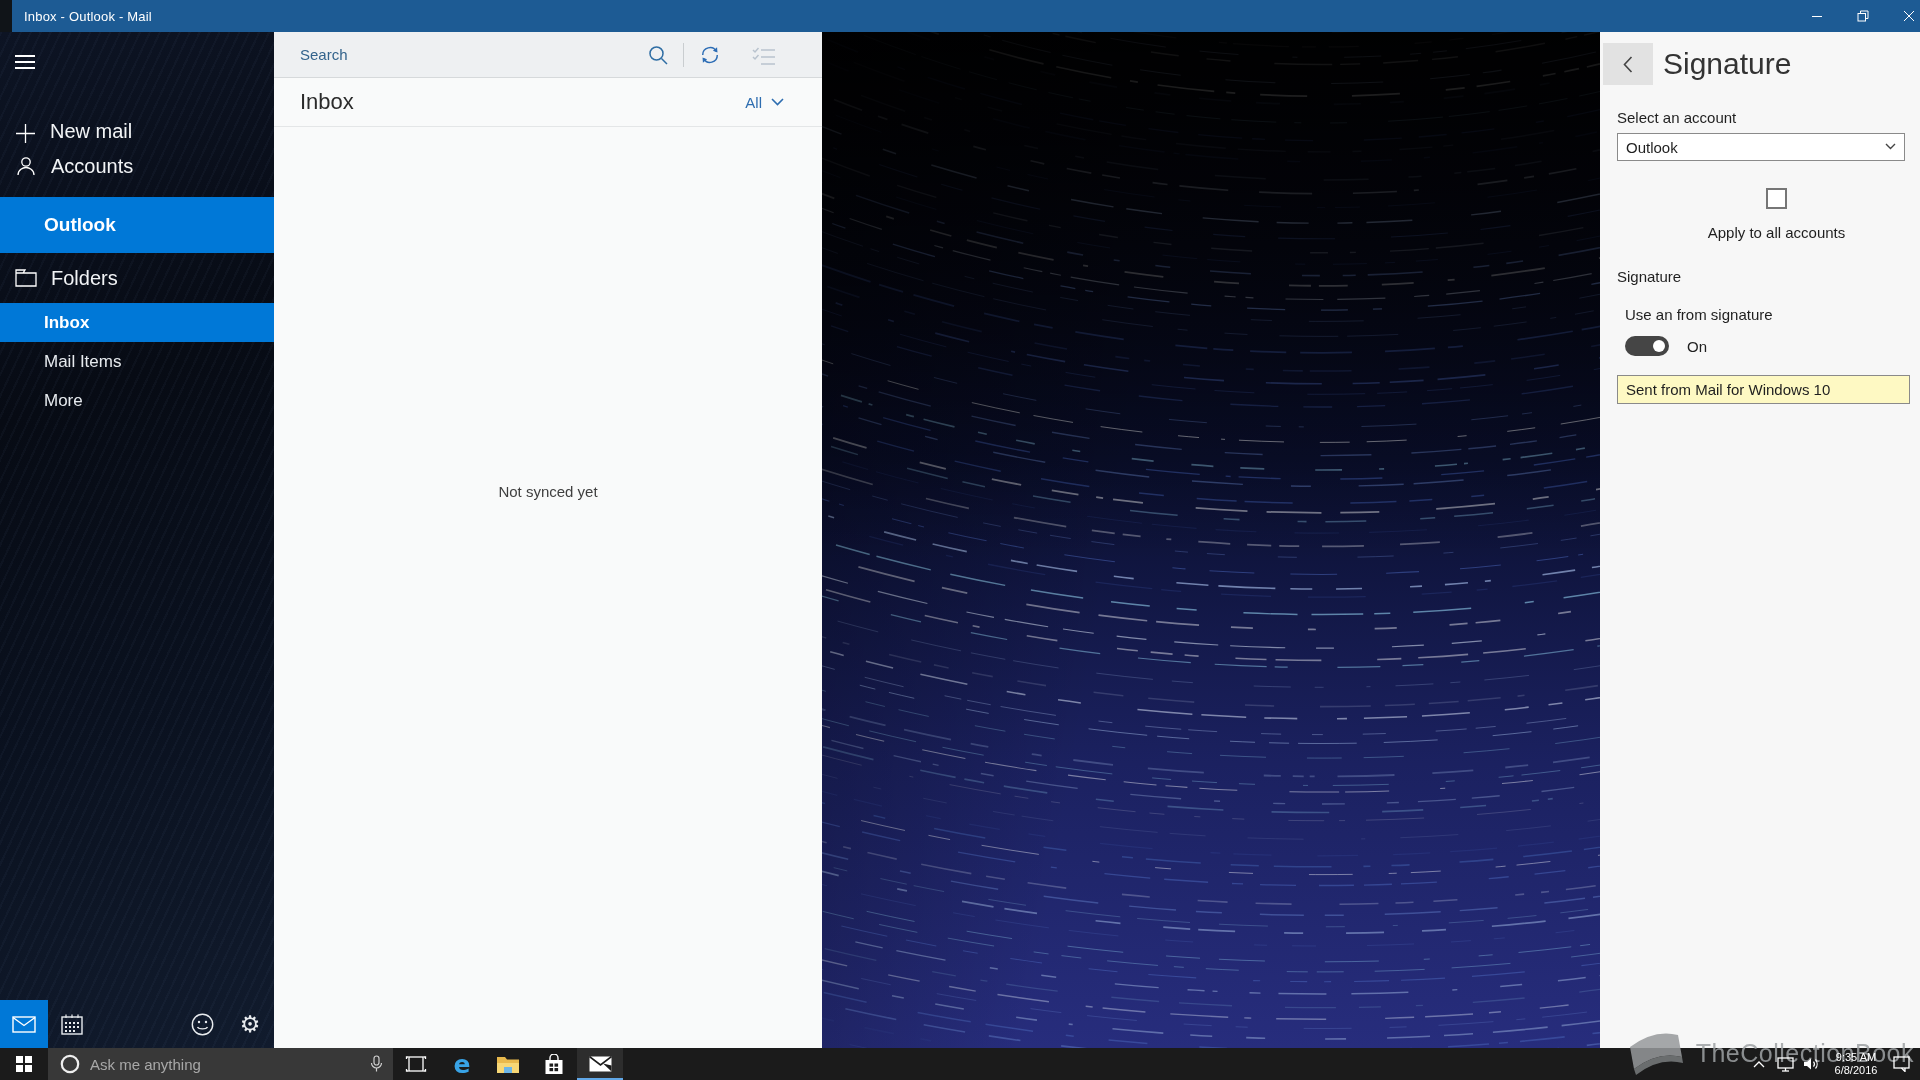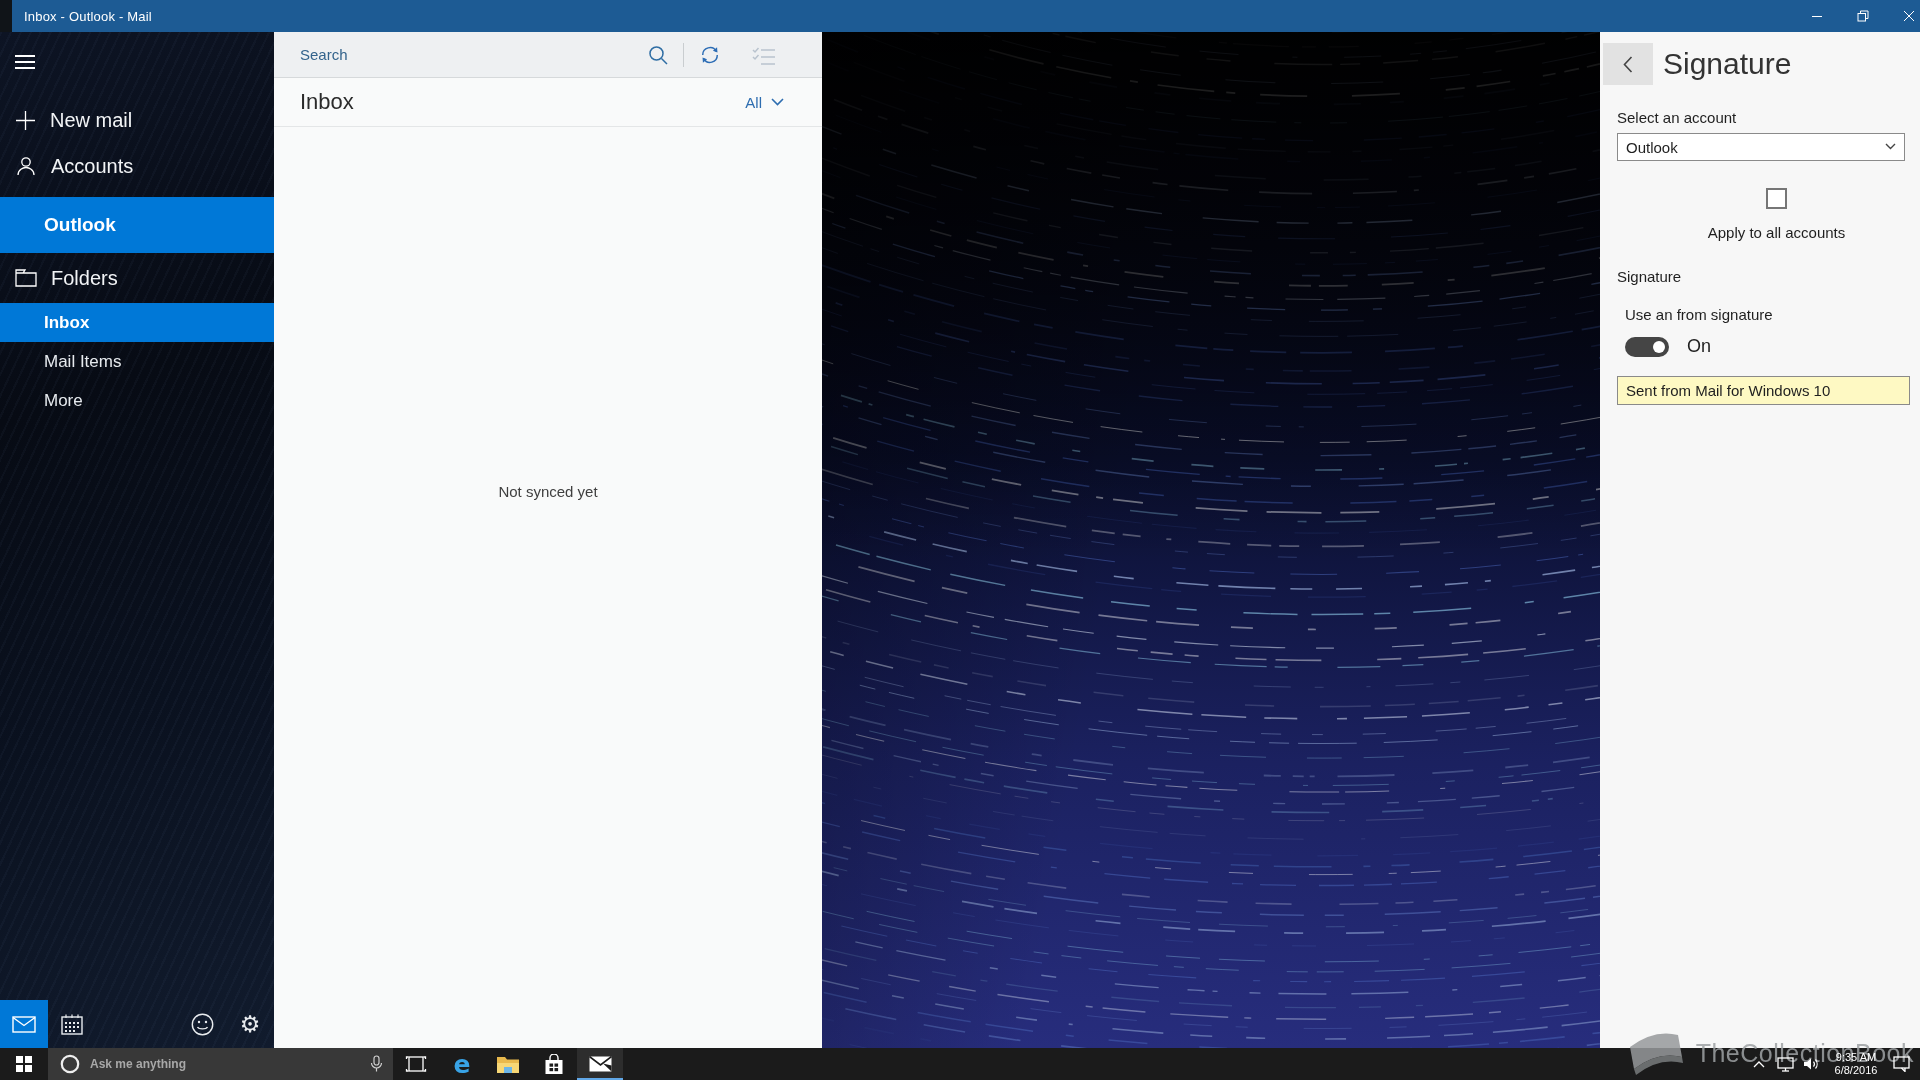--- a/index.html
+++ b/index.html
@@ -23,21 +23,21 @@
   .sidebar { position:relative; overflow:hidden; color:#eef1f4;
       background:
         repeating-linear-gradient(115deg, rgba(130,160,210,0.045) 0 2px, rgba(0,0,0,0) 2px 9px),
         linear-gradient(160deg,#0d1424 0%,#070b14 35%,#0a111f 65%,#111b2d 100%);
   }
   .hamburger { margin:13px 0 0 6px; width:44px; height:34px; background:transparent; border:none;
                display:flex; flex-direction:column; justify-content:center; gap:4px; padding-left:9px; cursor:pointer; }
   .hamburger span { width:20px; height:2px; background:#fff; }
   .nav-item { display:flex; align-items:center; height:46px; padding-left:16px; gap:15px;
               font-size:20px; font-weight:300; color:#f2f4f6; cursor:pointer; }
-  .nav-item.first { margin-top:18px; }
+  .nav-item.first { margin-top:18px;align-items:flex-end; }
   .acct-row { margin-top:8px; height:56px; display:flex; align-items:center; padding-left:44px;
               background:#0078d7; font-size:19px; font-weight:600; color:#fff; cursor:pointer; }
   .folders-hdr { height:50px; display:flex; align-items:center; padding-left:15px; gap:14px;
                  font-size:20px; font-weight:300; color:#f2f4f6; cursor:pointer; }
   .folder-row { height:39px; display:flex; align-items:center; padding-left:44px; font-size:17px;
                 color:#e6eaee; cursor:pointer; }
   .folder-row.selected { background:#0078d7; color:#fff; font-weight:600; }
   .side-bottom { position:absolute; left:0; right:0; bottom:0; height:48px; display:flex; align-items:stretch; }
   .side-tile { width:48px; display:flex; align-items:center; justify-content:center; background:transparent;
                border:none; cursor:pointer; }
@@ -83,37 +83,37 @@
                      border-radius:0; outline:none; font-family:"Liberation Sans", sans-serif; }
   .dropdown .dd-chev { position:absolute; right:9px; top:10px; pointer-events:none; }
   .check-row { margin:27px 0 0 33px; display:flex; align-items:center; gap:15px;flex-direction:column; }
   .checkbox { width:21px; height:21px; background:#fff; border:2px solid #767676; cursor:pointer; }
   .check-label { font-size:15px; color:#1f1f1f; }
   .section-label { margin:27px 0 0 17px; font-size:15px; color:#1f1f1f; }
   .use-label { margin:21px 0 0 25px; font-size:15px; color:#1f1f1f; }
   .toggle-row { margin:13px 0 0 25px; display:flex; align-items:center; gap:18px; }
   .toggle { position:relative; width:44px; height:20px; border-radius:10px; background:#454545; cursor:pointer; }
   .toggle .knob { position:absolute; right:4px; top:4px; width:12px; height:12px; border-radius:50%; background:#fff; }
-  .toggle-state { font-size:18px; color:#1f1f1f; }
+  .toggle-state { font-size:15px; color:#1f1f1f; }
   .sig-input { margin:19px 0 0 17px; width:293px; height:29px; border:1px solid #8a8a8a; background:#fef9c3;
                font-size:15px; padding:0 8px; color:#1f1f1f; outline:none;
                font-family:"Liberation Sans", sans-serif; }
 
   
   .taskbar { position:absolute; left:0; top:1048px; width:1920px; height:32px; background:#1b1b1b;
              display:flex; align-items:center; }
   .tb-btn { width:46px; height:32px; background:transparent; border:none; display:flex; align-items:center;
             justify-content:center; cursor:pointer; position:relative; z-index:3; }
   .start-btn { width:48px; }
   .winlogo { display:grid; grid-template-columns:7px 7px; grid-template-rows:7px 7px; gap:2px; }
   .winlogo span { background:#fff; }
   .cortana { width:345px; height:32px; background:#383838; display:flex; align-items:center; gap:10px;
              padding:0 10px 0 12px; position:relative; z-index:3; }
-  .cortana input { flex:1; background:transparent; border:none; outline:none; font-size:12px; color:#f97316;
-                   font-family:"Liberation Sans", sans-serif;font-weight:bold; }
+  .cortana input { flex:1; background:transparent; border:none; outline:none; font-size:15px; color:#f97316;
+                   font-family:"Liberation Sans", sans-serif; }
   .cortana input::placeholder { color:#a8a8a8; opacity:1; }
   .tb-btn.app-active { background:#2d2d2d; box-shadow:inset 0 -2px 0 #61a8e8; }
   .edge-e { font-size:25px; font-weight:bold; color:#38a3e6; line-height:1; font-family:"DejaVu Sans", sans-serif; }
   .tray { margin-left:auto; display:flex; align-items:center; padding-right:6px; position:relative; z-index:3; }
   .tray .tb-btn { width:26px; }
   .clock-btn { width:64px; height:32px; background:transparent; border:none; color:#fff; cursor:pointer;
                display:flex; flex-direction:column; align-items:center; justify-content:center;
                font-size:11px; line-height:13px; position:relative; z-index:3;
                font-family:"Liberation Sans", sans-serif; }
 

